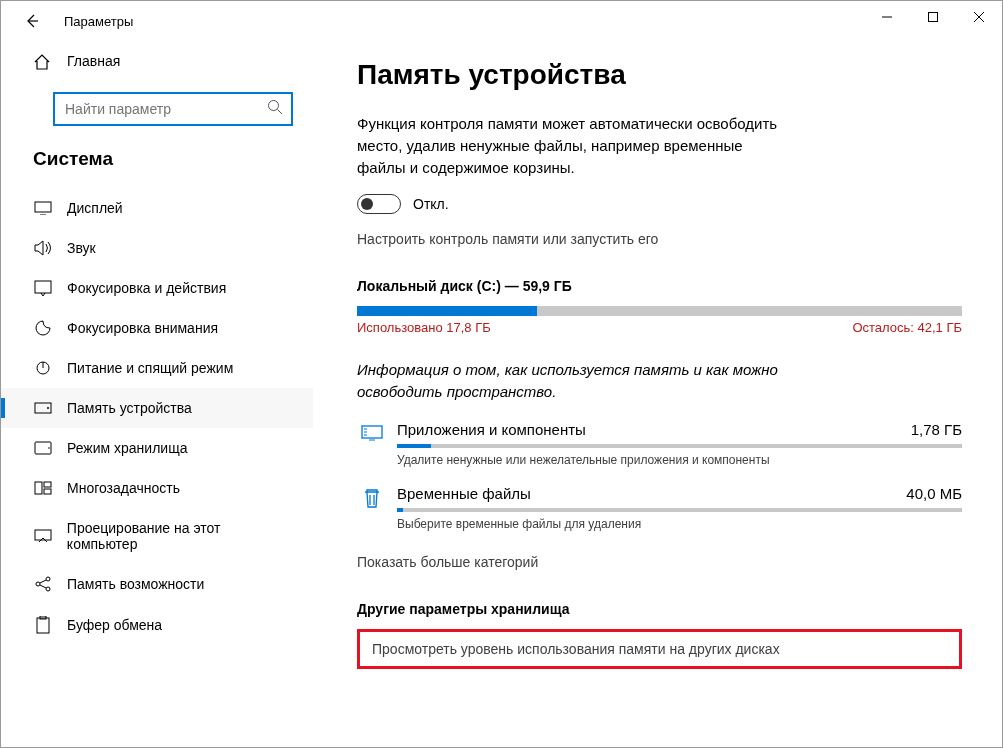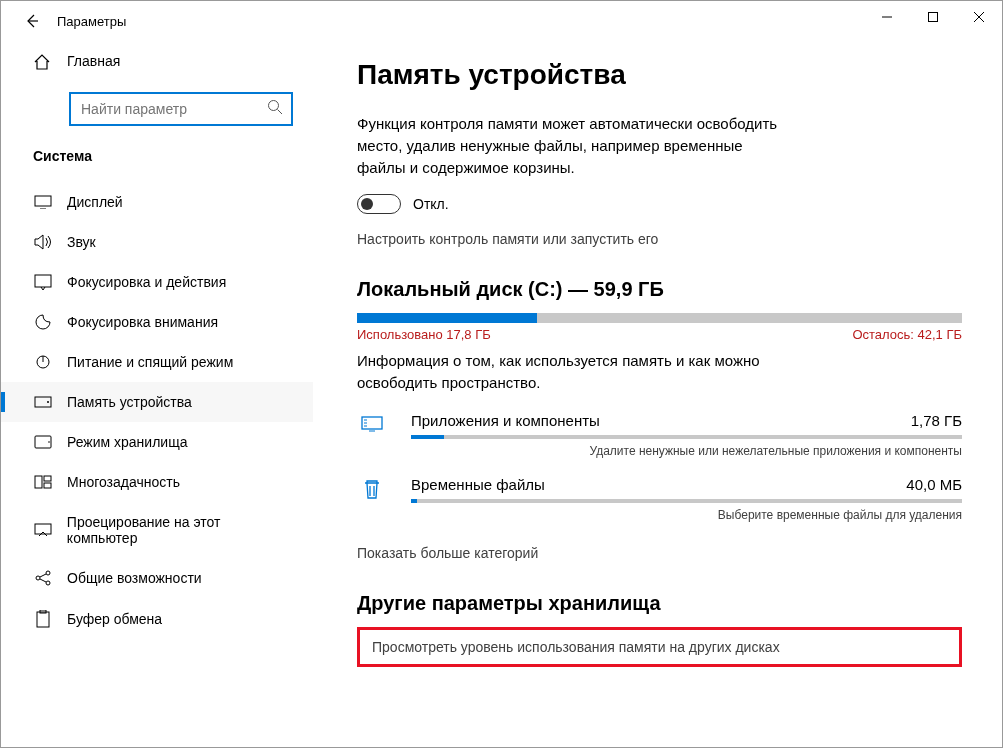--- a/index.html
+++ b/index.html
@@ -1,61 +1,61 @@
 <!DOCTYPE html>
 <html><head>
 <meta charset="utf-8">
 <style>
 * { margin: 0; padding: 0; box-sizing: border-box; font-family: "Segoe UI", Arial, sans-serif; }
 body { background: #fff; width: 1003px; height: 748px; overflow: hidden; border: 1px solid #999; position: relative; }
 
-.titlebar { height: 40px; display: flex; align-items: center; padding-left: 16px; }
+.titlebar { height: 40px; display: flex; align-items: center; padding-left: 16px; gap: 7px; }
 .titlebar .back { width: 28px; height: 28px; display: flex; align-items: center; justify-content: center; cursor: pointer; }
 .titlebar .title { font-size: 13px; margin-left: 12px; }
 .win-controls { position: absolute; right: 0; top: 0; display: flex; }
 .win-controls div { width: 46px; height: 32px; display: flex; align-items: center; justify-content: center; cursor: pointer; }
 
 .layout { display: flex; height: calc(100% - 40px); }
 .sidebar { width: 320px; padding: 0 8px 0 0; overflow-y: auto; }
 .main { flex: 1; padding: 0 40px 20px 36px; overflow-y: auto; }
 
 .home { display: flex; padding: 12px 20px 12px 32px; font-size: 14px; cursor: pointer; }
 .home .icon { width: 20px; margin-right: 14px; }
 
-.search-wrap { margin: 6px 20px 14px 32px; padding-left: 36px; }
+.search-wrap { margin: 6px 20px 14px 16px; padding-left: 36px; }
 .search { width: 100%; height: 34px; border: 2px solid #0078d4; padding: 0 30px 0 10px; font-size: 14px; outline: none; }
 .search-wrap { position: relative; }
 .search-icon { position: absolute; right: 10px; top: 50%; transform: translateY(-50%); color: #555; }
 
-.section-label { font-size: 14px; font-weight: 600; padding: 8px 20px 18px 32px; }
+.section-label { font-size: 19px; font-weight: 600; padding: 8px 20px 18px 32px; }
 
 .nav-item { display: flex; align-items: center; padding: 12px 20px 12px 32px; font-size: 14px; cursor: pointer; position: relative; }
 .nav-item .icon { width: 20px; margin-right: 14px; display: flex; align-items: center; justify-content: center; }
 .nav-item.active::before { content: ""; position: absolute; left: 0; top: 10px; bottom: 10px; width: 4px; background: #0078d4; }
 .nav-item.active { background: rgba(0,0,0,0.03); }
 
 h1 { font-size: 28px; font-weight: 600; margin: 18px 0 22px 0; }
-h2 { font-size: 20px; font-weight: 600; margin: 30px 0 12px 0; }
+h2 { font-size: 14px; font-weight: 600; margin: 30px 0 12px 0; }
 
 .desc { font-size: 15px; color: #000000; line-height: 1.45; max-width: 430px; }
 
 .toggle-row { display: flex; align-items: center; margin: 16px 0 16px 0; }
 .toggle { width: 44px; height: 20px; border: 1px solid #333; border-radius: 10px; position: relative; cursor: pointer; }
 .toggle::after { content: ""; position: absolute; left: 3px; top: 3px; width: 12px; height: 12px; background: #333; border-radius: 50%; }
 .toggle-label { margin-left: 12px; font-size: 14px; }
 
 .link { color: #404040; font-size: 14px; cursor: pointer; display: inline-block; }
 
 .bar-outer { height: 10px; background: #c8c8c8; position: relative; margin-top: 6px; }
 .bar-inner { height: 100%; background: #0078d4; }
 .bar-meta { display: flex; justify-content: space-between; font-size: 13px; color: #b91c1c; margin-top: 4px; }
 
 .cat-row { display: flex; align-items: flex-start; margin: 18px 0 0 0; cursor: pointer; }
 .cat-icon { width: 30px; color: #0078d4; flex-shrink: 0; display:flex; justify-content:center; padding-top:2px;}
-.cat-body { flex: 1; margin-left: 24px; text-align: right; }
+.cat-body { flex: 1; margin-left: 10px; }
 .cat-head { display: flex; justify-content: space-between; font-size: 15px; }
 .cat-bar { height: 4px; background: #c8c8c8; margin-top: 6px; position: relative; }
 .cat-bar-fill { height: 100%; background: #0078d4; }
 .cat-sub { font-size: 12px; color: #404040; margin-top: 5px; }
 
 .highlight-box { border: 3px solid #e81123; padding: 8px 12px; }
 </style>
 </head>
 <body>
 
@@ -191,21 +191,21 @@
     </div>
     <div class="nav-item">
       <span class="icon">
           <svg width="16" height="16" viewBox="0 0 16 16">
             <circle cx="3" cy="8" r="2" stroke="#000" fill="none"></circle>
             <circle cx="13" cy="3" r="2" stroke="#000" fill="none"></circle>
             <circle cx="13" cy="13" r="2" stroke="#000" fill="none"></circle>
             <path d="M5 7 L11 4 M5 9 L11 12" stroke="#000"></path>
           </svg>
         </span>
-      <span>Общие возможности</span>
+      <span>Память возможности</span>
     </div>
     <div class="nav-item">
       <span class="icon">
           <svg width="14" height="18" viewBox="0 0 14 18">
             <rect x="1" y="2" width="12" height="15" stroke="#000" fill="none"></rect>
             <rect x="4" y="0" width="6" height="3" stroke="#000" fill="none"></rect>
           </svg>
         </span>
       <span>Буфер обмена</span>
     </div>
@@ -221,21 +221,21 @@
     <span class="link">Настроить контроль памяти или запустить его</span>
 
     <h2>Локальный диск (C:) — 59,9 ГБ</h2>
     <div class="bar-outer">
       <div class="bar-inner" id="disk-fill" style="width: 29.7%;"></div>
     </div>
     <div class="bar-meta">
       <span>Использовано 17,8 ГБ</span>
       <span>Осталось: 42,1 ГБ</span>
     </div>
-    <p class="desc" style="margin-top:8px;">Информация о том, как используется память и как можно освободить пространство.</p>
+    <p class="desc" style="margin-top:24px;font-style:italic;">Информация о том, как используется память и как можно освободить пространство.</p>
 
     <div class="cat-row">
       <div class="cat-icon">
         <svg width="22" height="18" viewBox="0 0 22 18">
             <rect x="1" y="3" width="20" height="12" stroke="#0078d4" fill="none" stroke-width="1.3"></rect>
             <path d="M3 6h3M3 9h3M3 12h3" stroke="#0078d4"></path>
             <path d="M8 17h6" stroke="#0078d4"></path>
           </svg>
       </div>
       <div class="cat-body">

